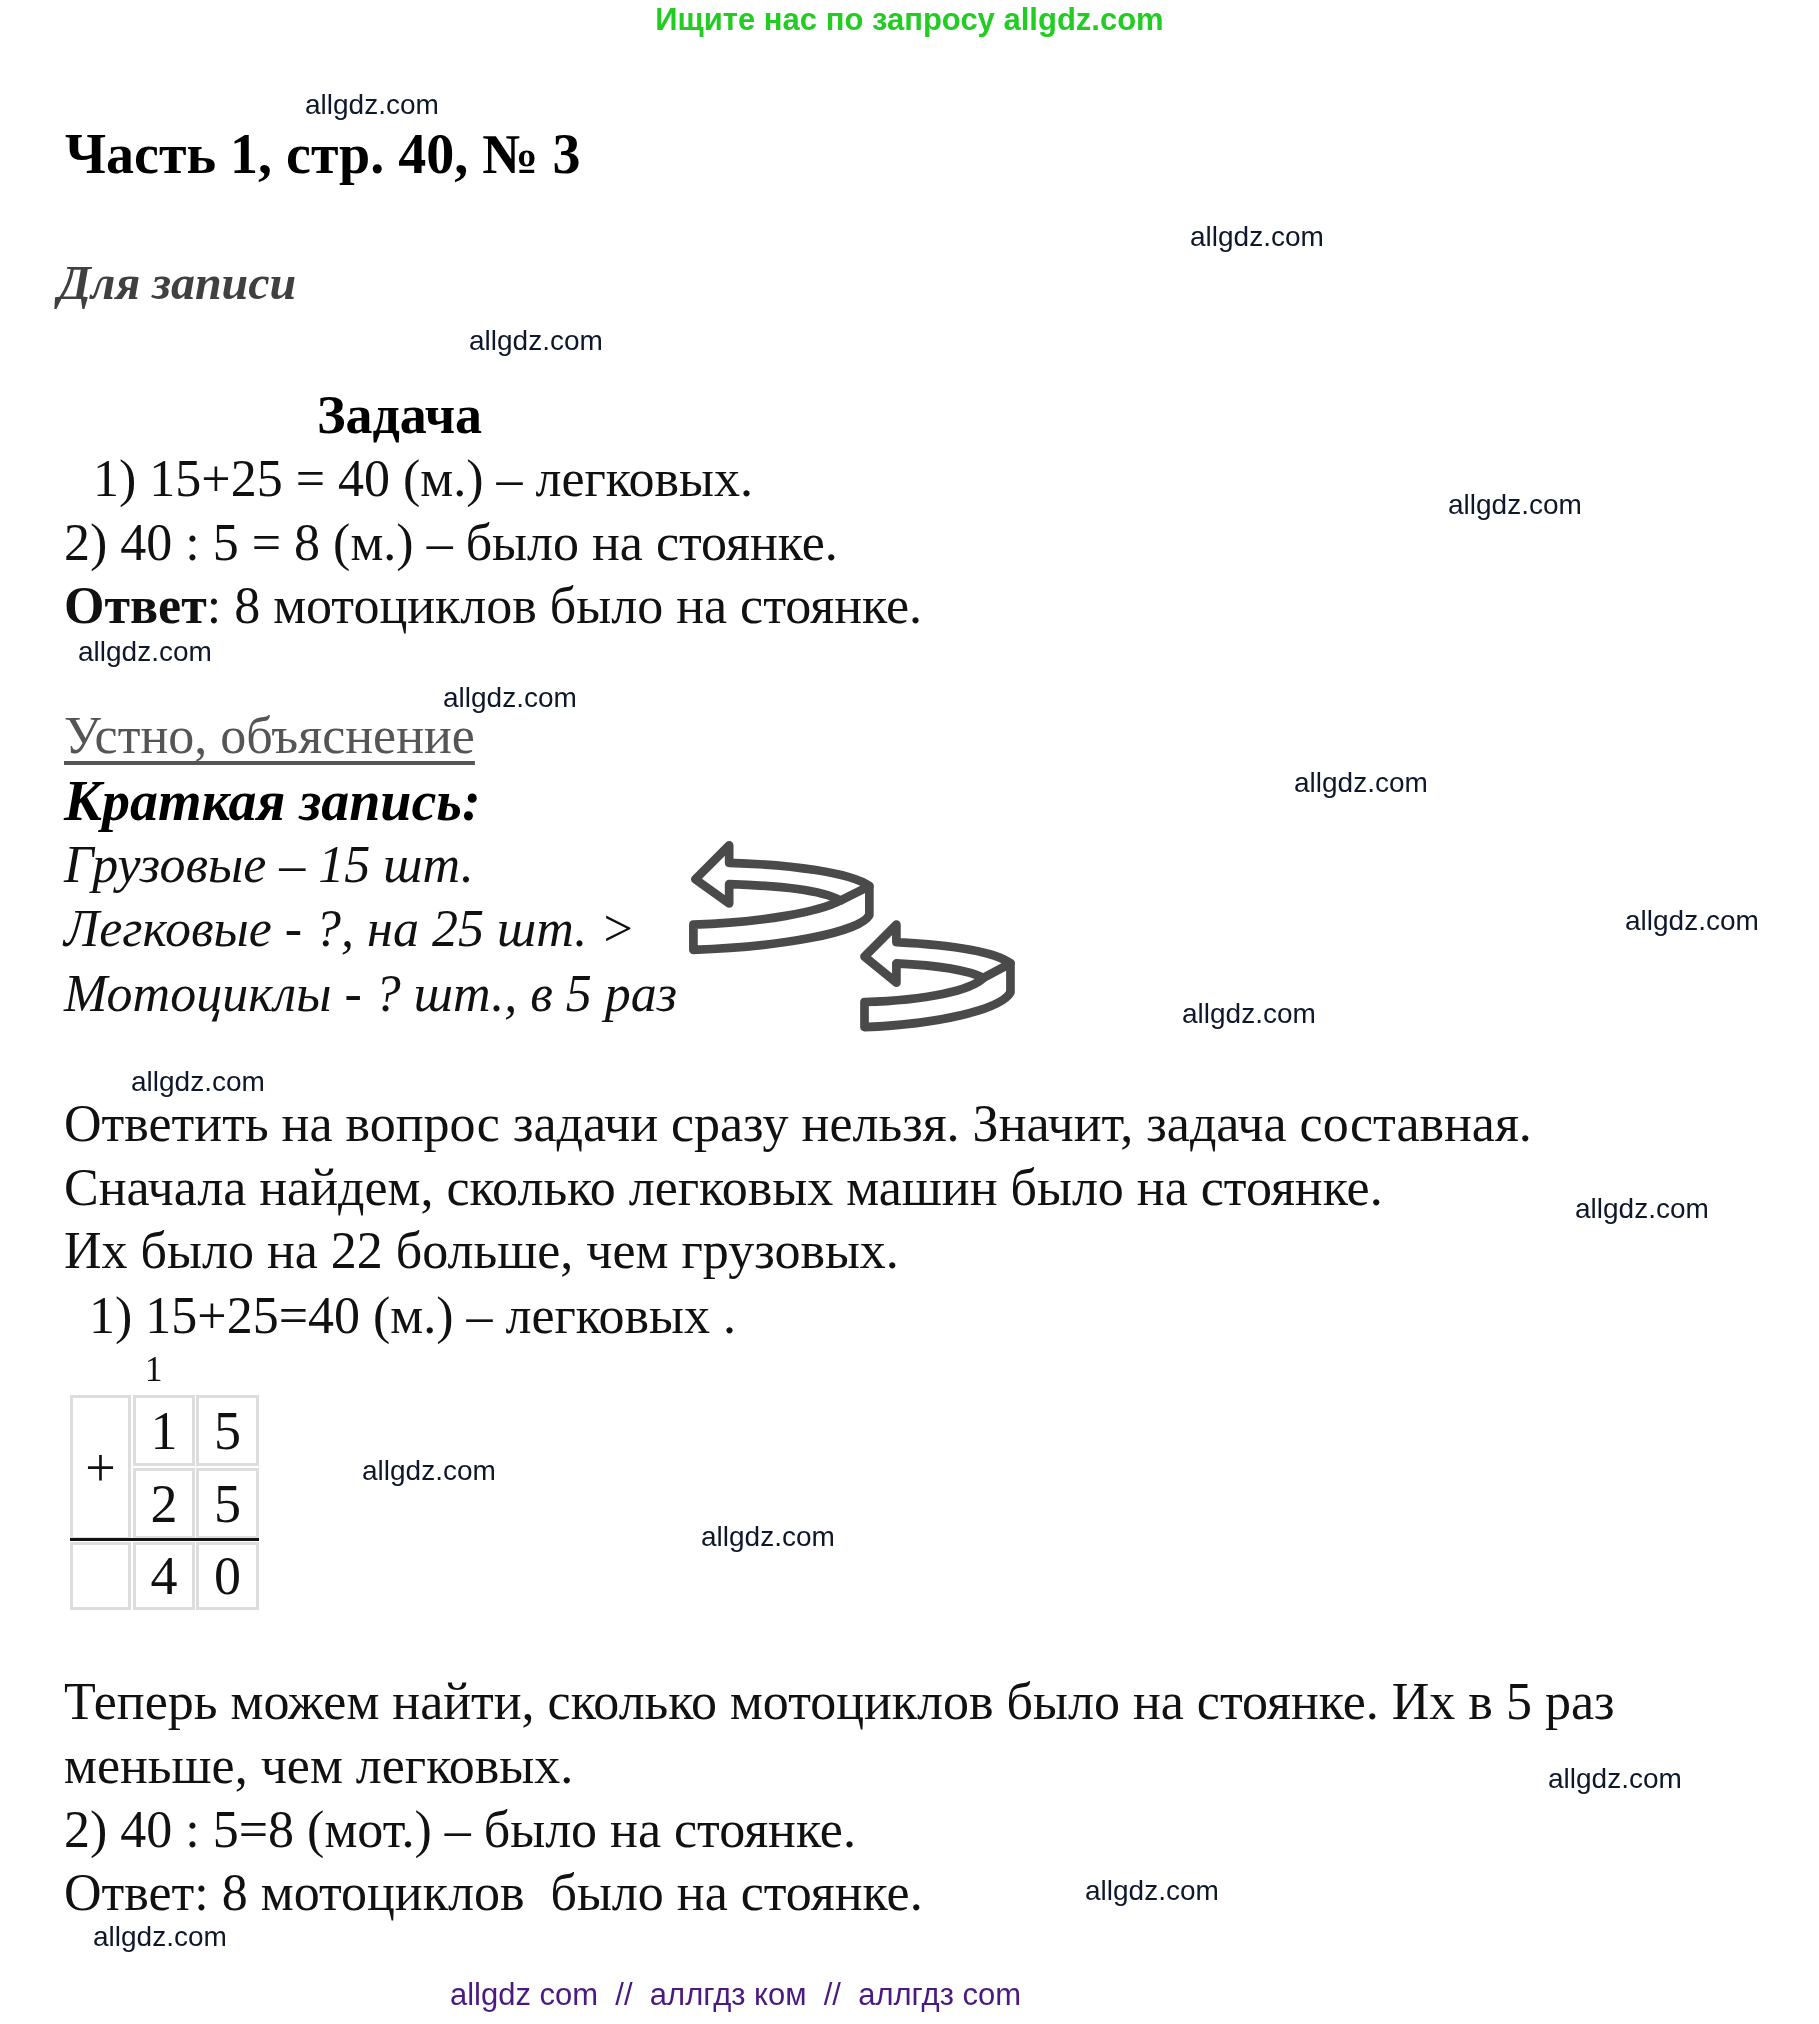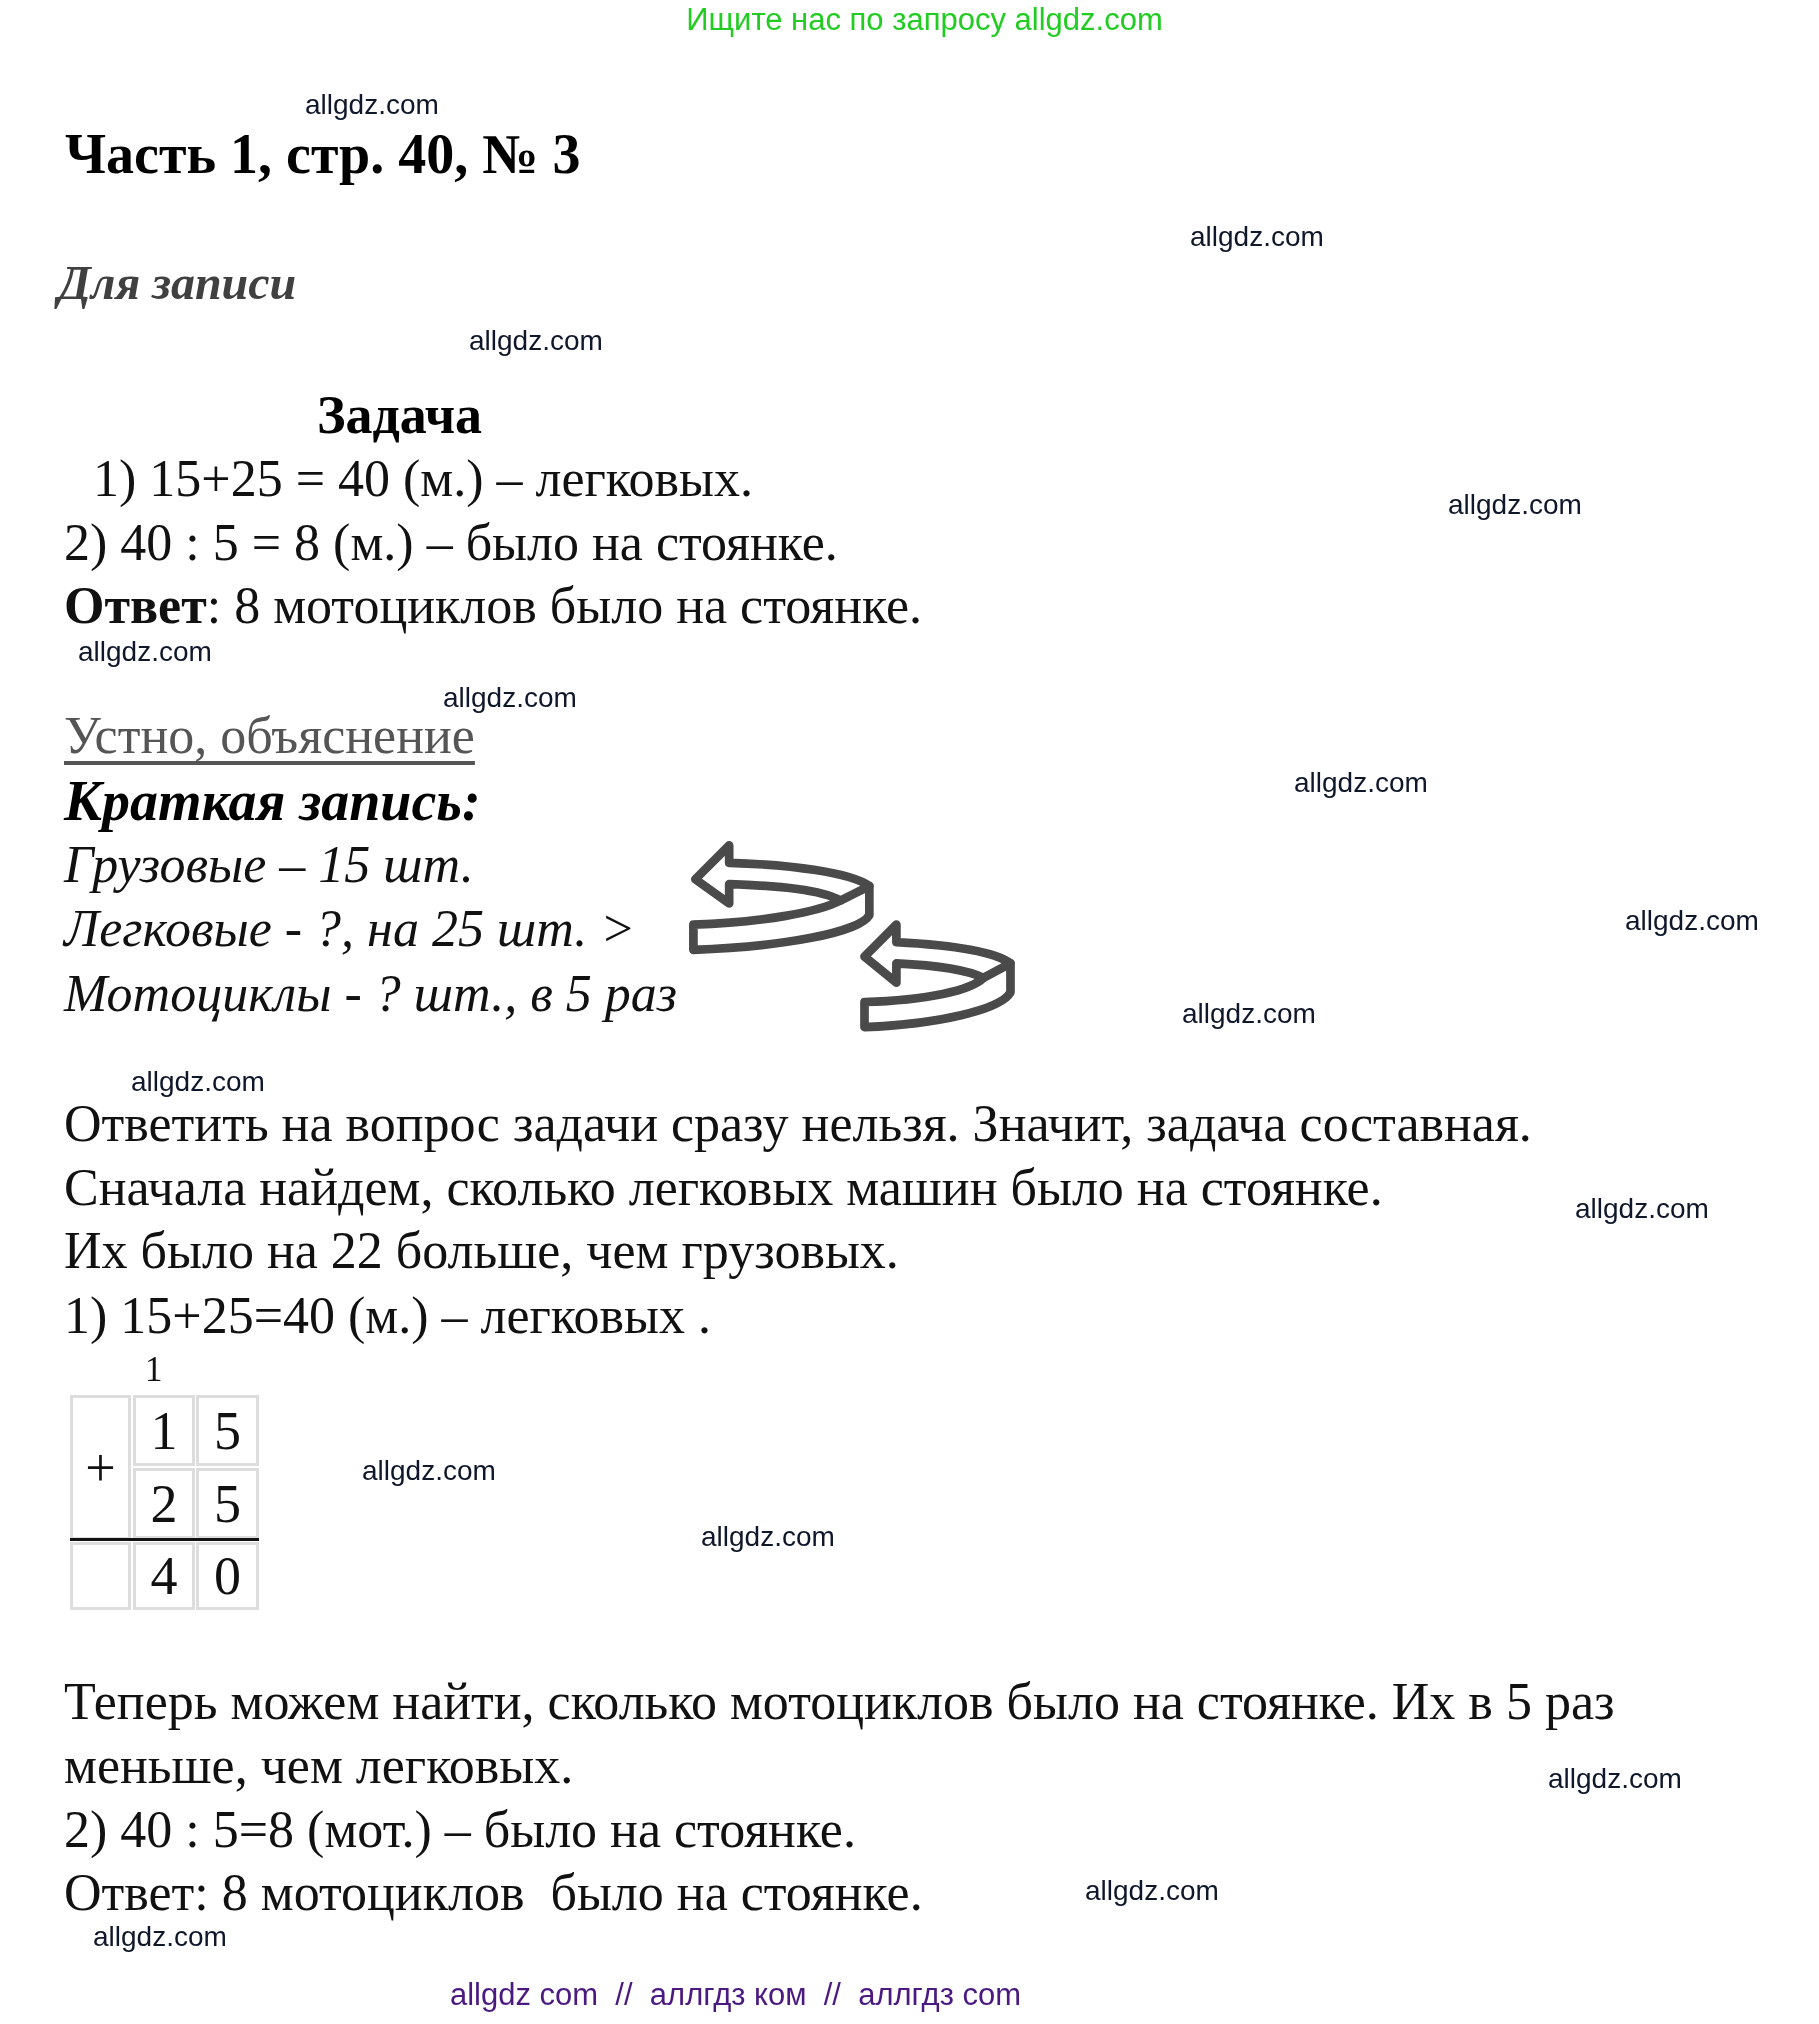--- a/index.html
+++ b/index.html
@@ -2,21 +2,21 @@
 <html><head>
   <meta charset="utf-8">
   <style>
     html, body { margin: 0; padding: 0; background: #ffffff; }
     body { width: 1819px; height: 2025px; position: relative; overflow: hidden; }
     .abs { position: absolute; white-space: pre; }
     .serif { font-family: "Liberation Serif", "DejaVu Serif", serif; color: #111111; }
     .sans { font-family: "Liberation Sans", "DejaVu Sans", sans-serif; }
 
     .top-banner { left: 0; width: 1819px; top: 0; text-align: center; font-size: 31px; line-height: 39px; color: #22cc22; }
-    .top-banner span { position: relative; left: 15px; }
+    .top-banner span { position: relative; left: 0; font-weight: bold; }
 
     .watermark { font-size: 28px; line-height: 31px; color: #0f172a; transform: translateY(-50%); }
 
     .title { left: 65px; font-size: 56px; font-weight: bold; line-height: 68px; transform: translateY(-50%); color: #000; }
     .for-record { left: 58px; font-size: 48px; font-weight: bold; font-style: italic; color: #404040; line-height: 68px; transform: translateY(-50%); }
     .task-heading { left: 317px; font-size: 54px; font-weight: bold; line-height: 68px; transform: translateY(-50%); color: #000; }
     .line { left: 64px; font-size: 52px; line-height: 62px; transform: translateY(-50%); }
     .bold { font-weight: bold; }
     .oral { left: 64px; font-size: 52px; line-height: 62px; color: #555555; text-decoration: underline; text-decoration-thickness: 3.9px; text-underline-offset: 7.7px; transform: translateY(-50%); }
     .short-note { left: 64px; font-size: 56px; font-weight: bold; font-style: italic; line-height: 62px; transform: translateY(-50%); color: #000; }
@@ -57,21 +57,21 @@
     <path d="M170 77 L200 62"></path>
 
     <path d="M195 135 L228 102 L228 120 C285 123 330 130 346 142 L346 172 C336 190 270 205 195 208 L195 182 C260 180 305 170 318 157 C300 148 270 144 228 142 L228 162 Z"></path>
     <path d="M318 157 L346 142"></path>
   </g>
 </svg>
 
 <div class="abs serif line" style="top:1124px;">Ответить на вопрос задачи сразу нельзя. Значит, задача составная.</div>
 <div class="abs serif line" style="top:1188px;">Сначала найдем, сколько легковых машин было на стоянке.</div>
 <div class="abs serif line" style="top:1251px;">Их было на 22 больше, чем грузовых.</div>
-<div class="abs serif line" style="top:1316px;">1) 15+25=40 (м.) – легковых .</div>
+<div class="abs serif line" style="top:1316px;margin-left:25px;">1) 15+25=40 (м.) – легковых .</div>
 
 <div class="abs serif carry">1</div>
 <div class="grid">
   <div class="cell" style="left:0;top:0;width:61px;height:145px;">+</div>
   <div class="cell" style="left:63px;top:0;width:62px;height:71px;">1</div>
   <div class="cell" style="left:126px;top:0;width:63px;height:71px;">5</div>
   <div class="cell" style="left:63px;top:73px;width:62px;height:71px;">2</div>
   <div class="cell" style="left:126px;top:73px;width:63px;height:71px;">5</div>
   <div class="cell" style="left:0;top:147px;width:61px;height:68px;"></div>
   <div class="cell" style="left:63px;top:147px;width:62px;height:68px;">4</div>

